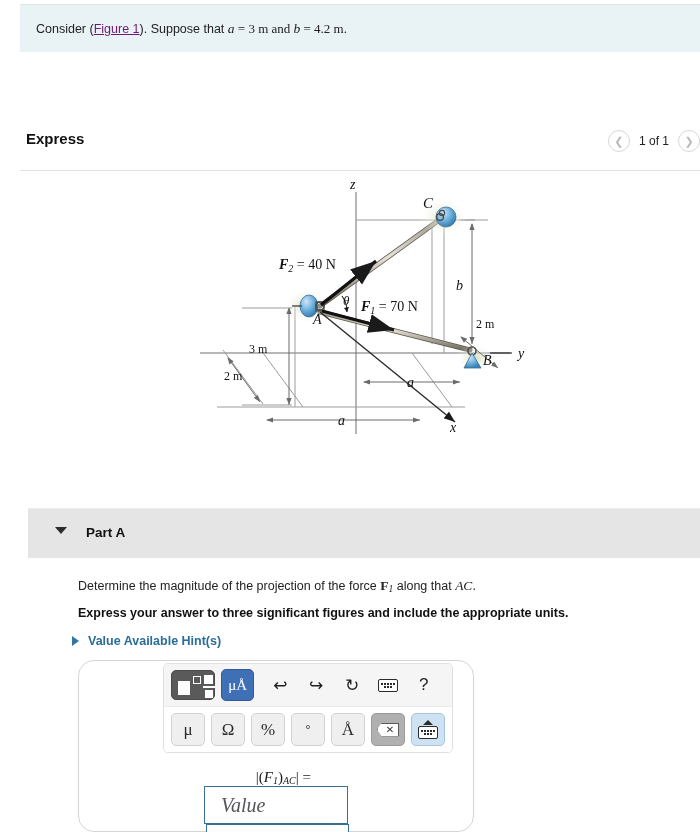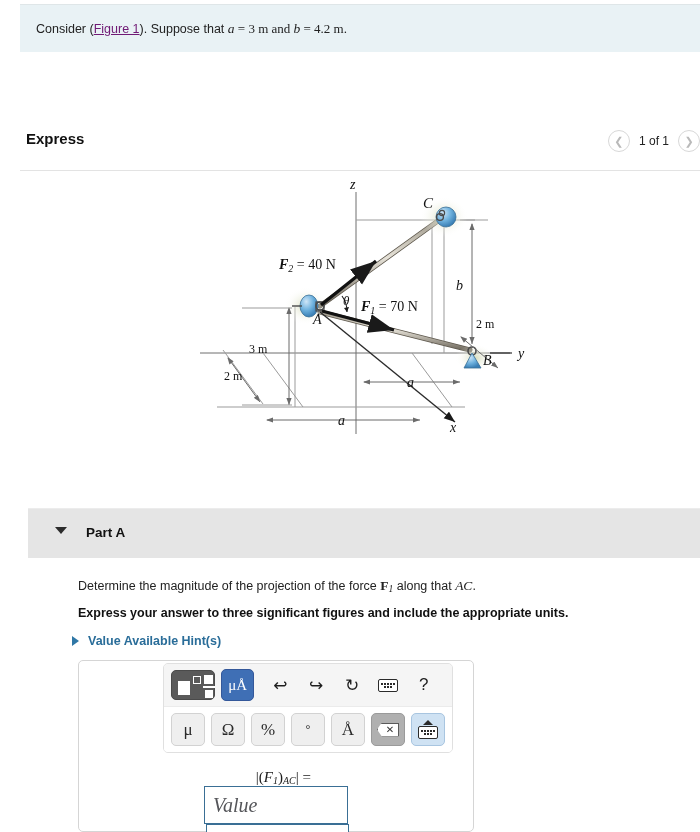--- a/index.html
+++ b/index.html
@@ -92,21 +92,21 @@
   }
   .hints-label{ font-size:12.5px; font-weight:bold; color:#2a6d99; }
 
   .mathser{ font-family:"Liberation Serif", serif; font-style:italic; font-size:13.5px; }
   .mathbold{ font-family:"Liberation Serif", serif; font-weight:bold; font-style:normal; font-size:13.5px; }
   .mathsub{ font-size:9.5px; vertical-align:-2px; font-family:"Liberation Serif", serif; font-style:italic;}
 
   
   .answer-panel{
     position:absolute; left:78px; top:660px; width:396px; height:172px;
-    background:#fff; border:1px solid #d5d5d5; border-radius:5px;
+    background:#fff; border:1px solid #d5d5d5; border-radius:16px;
   }
   .toolbar{
     position:absolute; left:84px; top:2px; width:290px;
     border:1px solid #e0e0e0; border-radius:5px; background:#fafafa;
     overflow:hidden;
   }
   .tb-row1{
     display:flex; align-items:center; gap:0px;
     background:#f5f5f5; padding:5px 7px; height:43px;
     border-bottom:1px solid #ebebeb;
@@ -161,21 +161,21 @@
     position:absolute; left:0px; top:108px; width:100%;
     display:flex; align-items:center;flex-direction:column;
   }
   .answer-label{
     width:84px; text-align:right; padding-right:7px;
     font-family:"Liberation Serif", serif; font-size:15px; color:#1a1a1a;
   }
   .answer-input{
     height:38px; border:1px solid #3a6f95; background:#fff;
     font-family:"Liberation Serif", serif; font-style:italic; font-size:20px;
-    color:#55565a; padding:0 8px; display:flex; align-items:center;
+    color:#55565a; padding:0 16px; display:flex; align-items:center;
   }
   .input-value{ width:144px; }
   .input-units{ width:143px; margin-left:2px; }
 </style>
 </head>
 <body>
 
 <div class="statement-banner">
   <div class="statement-text">
     <span>Consider (</span><a class="fig-link">Figure 1</a><span>). Suppose that </span><span class="mathit">a</span><span class="mathrm"> = 3 m and </span><span class="mathit">b</span><span class="mathrm"> = 4.2 m.</span>

